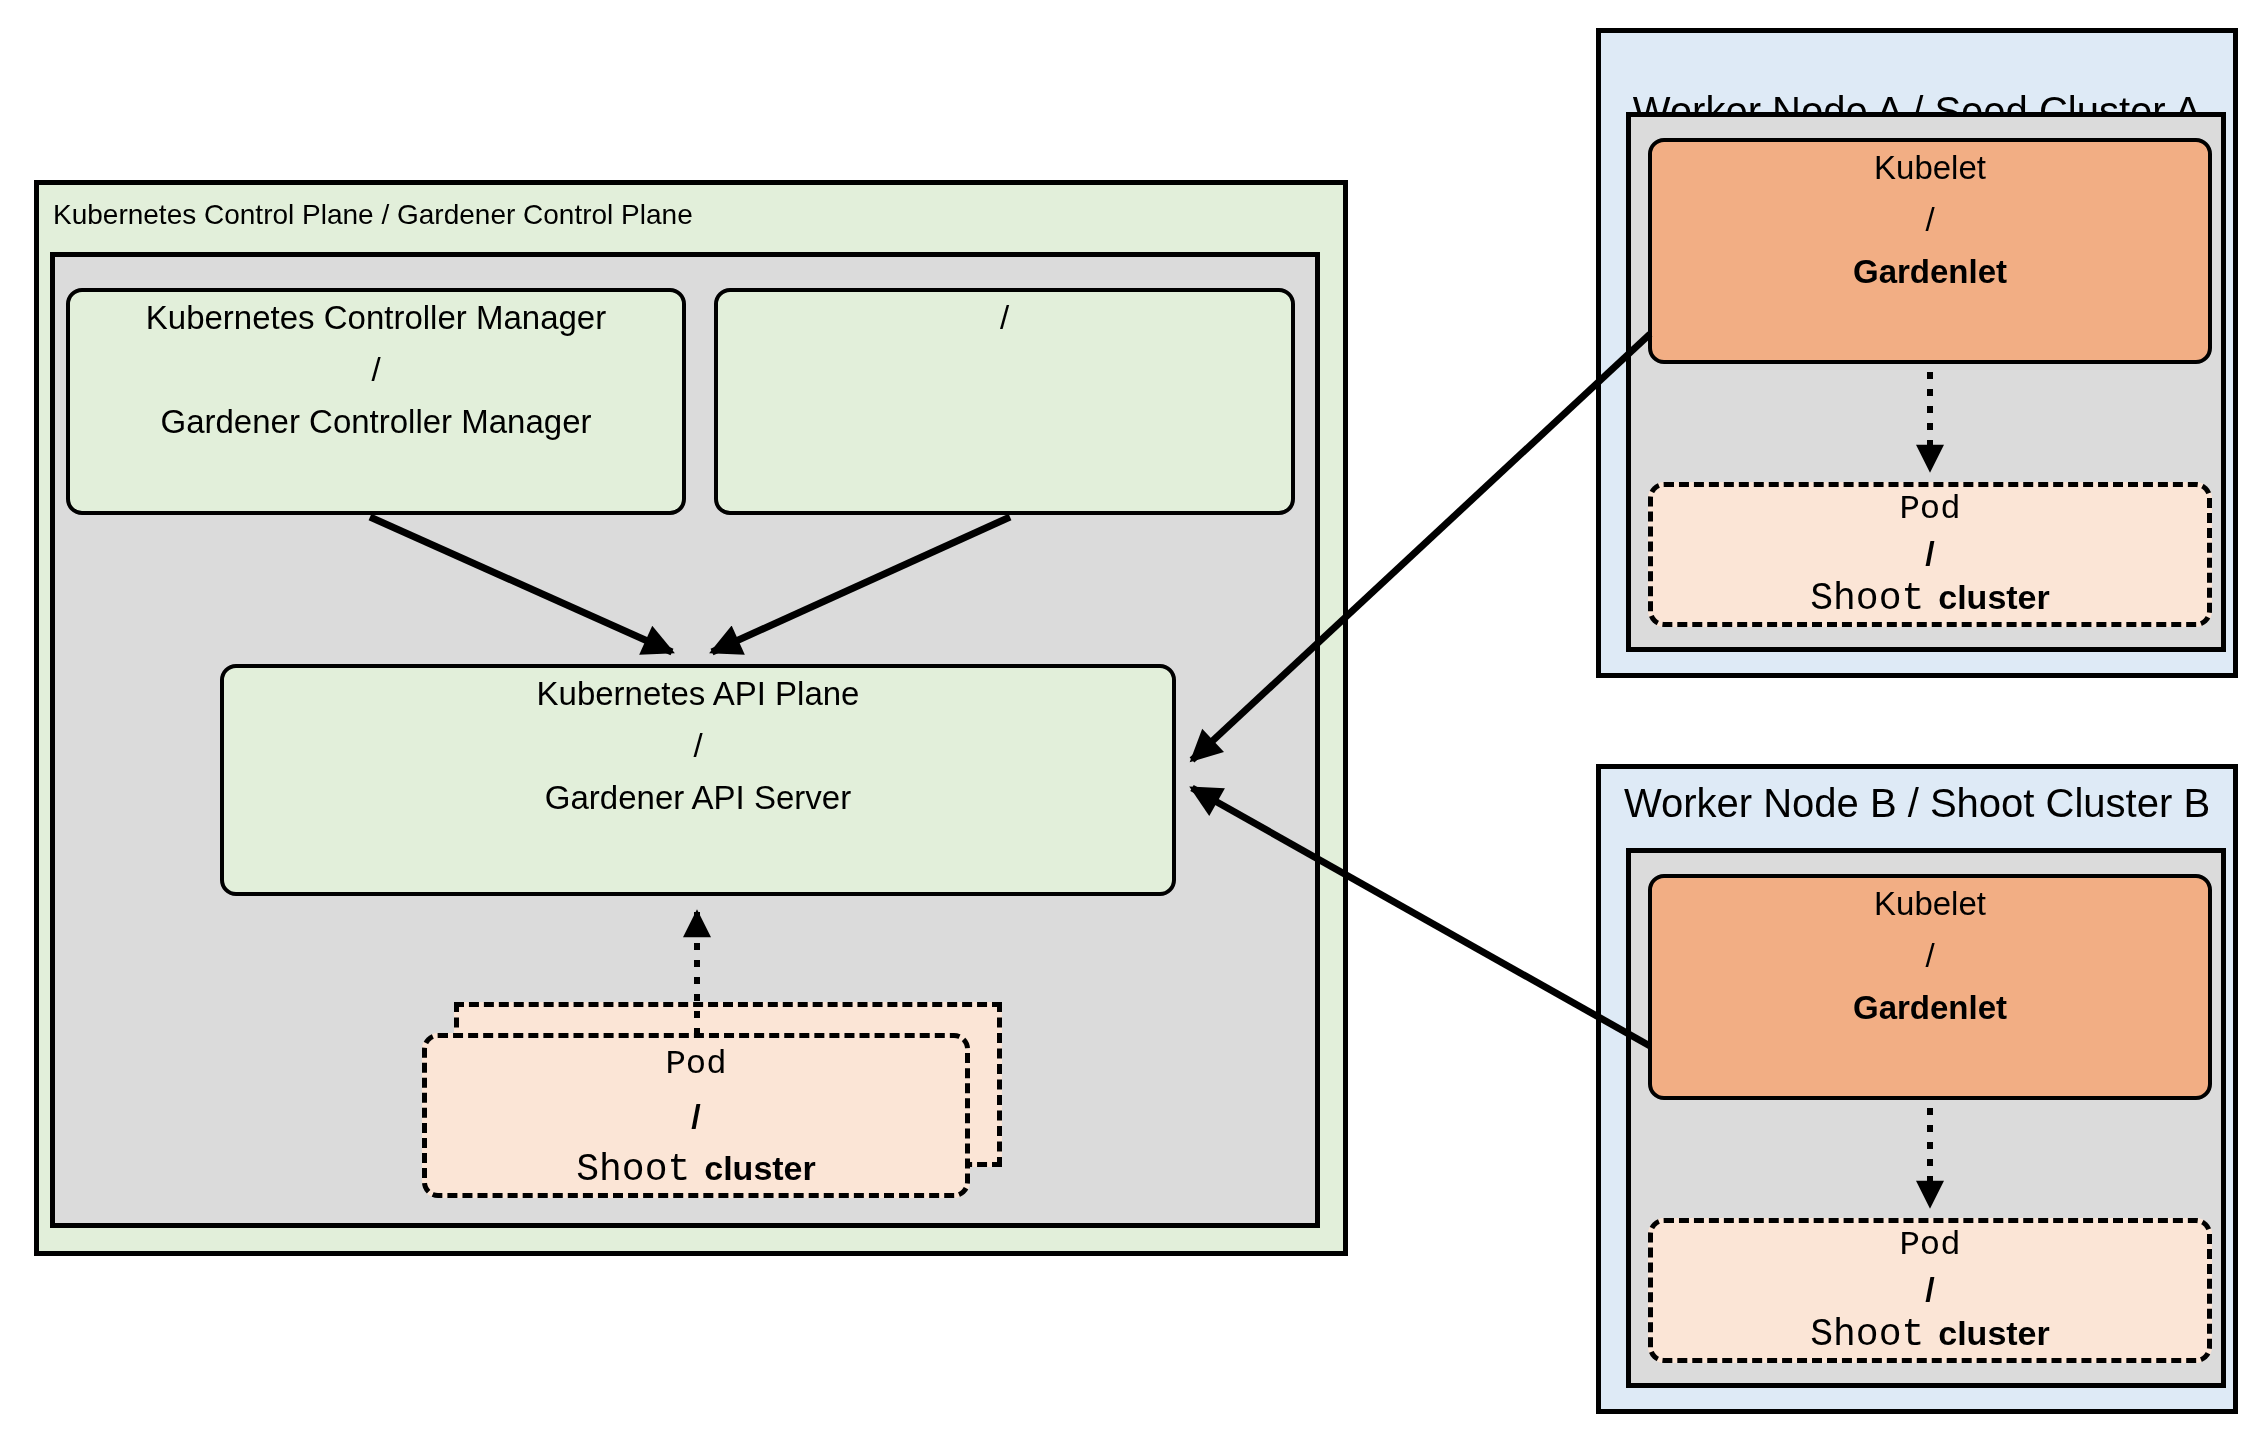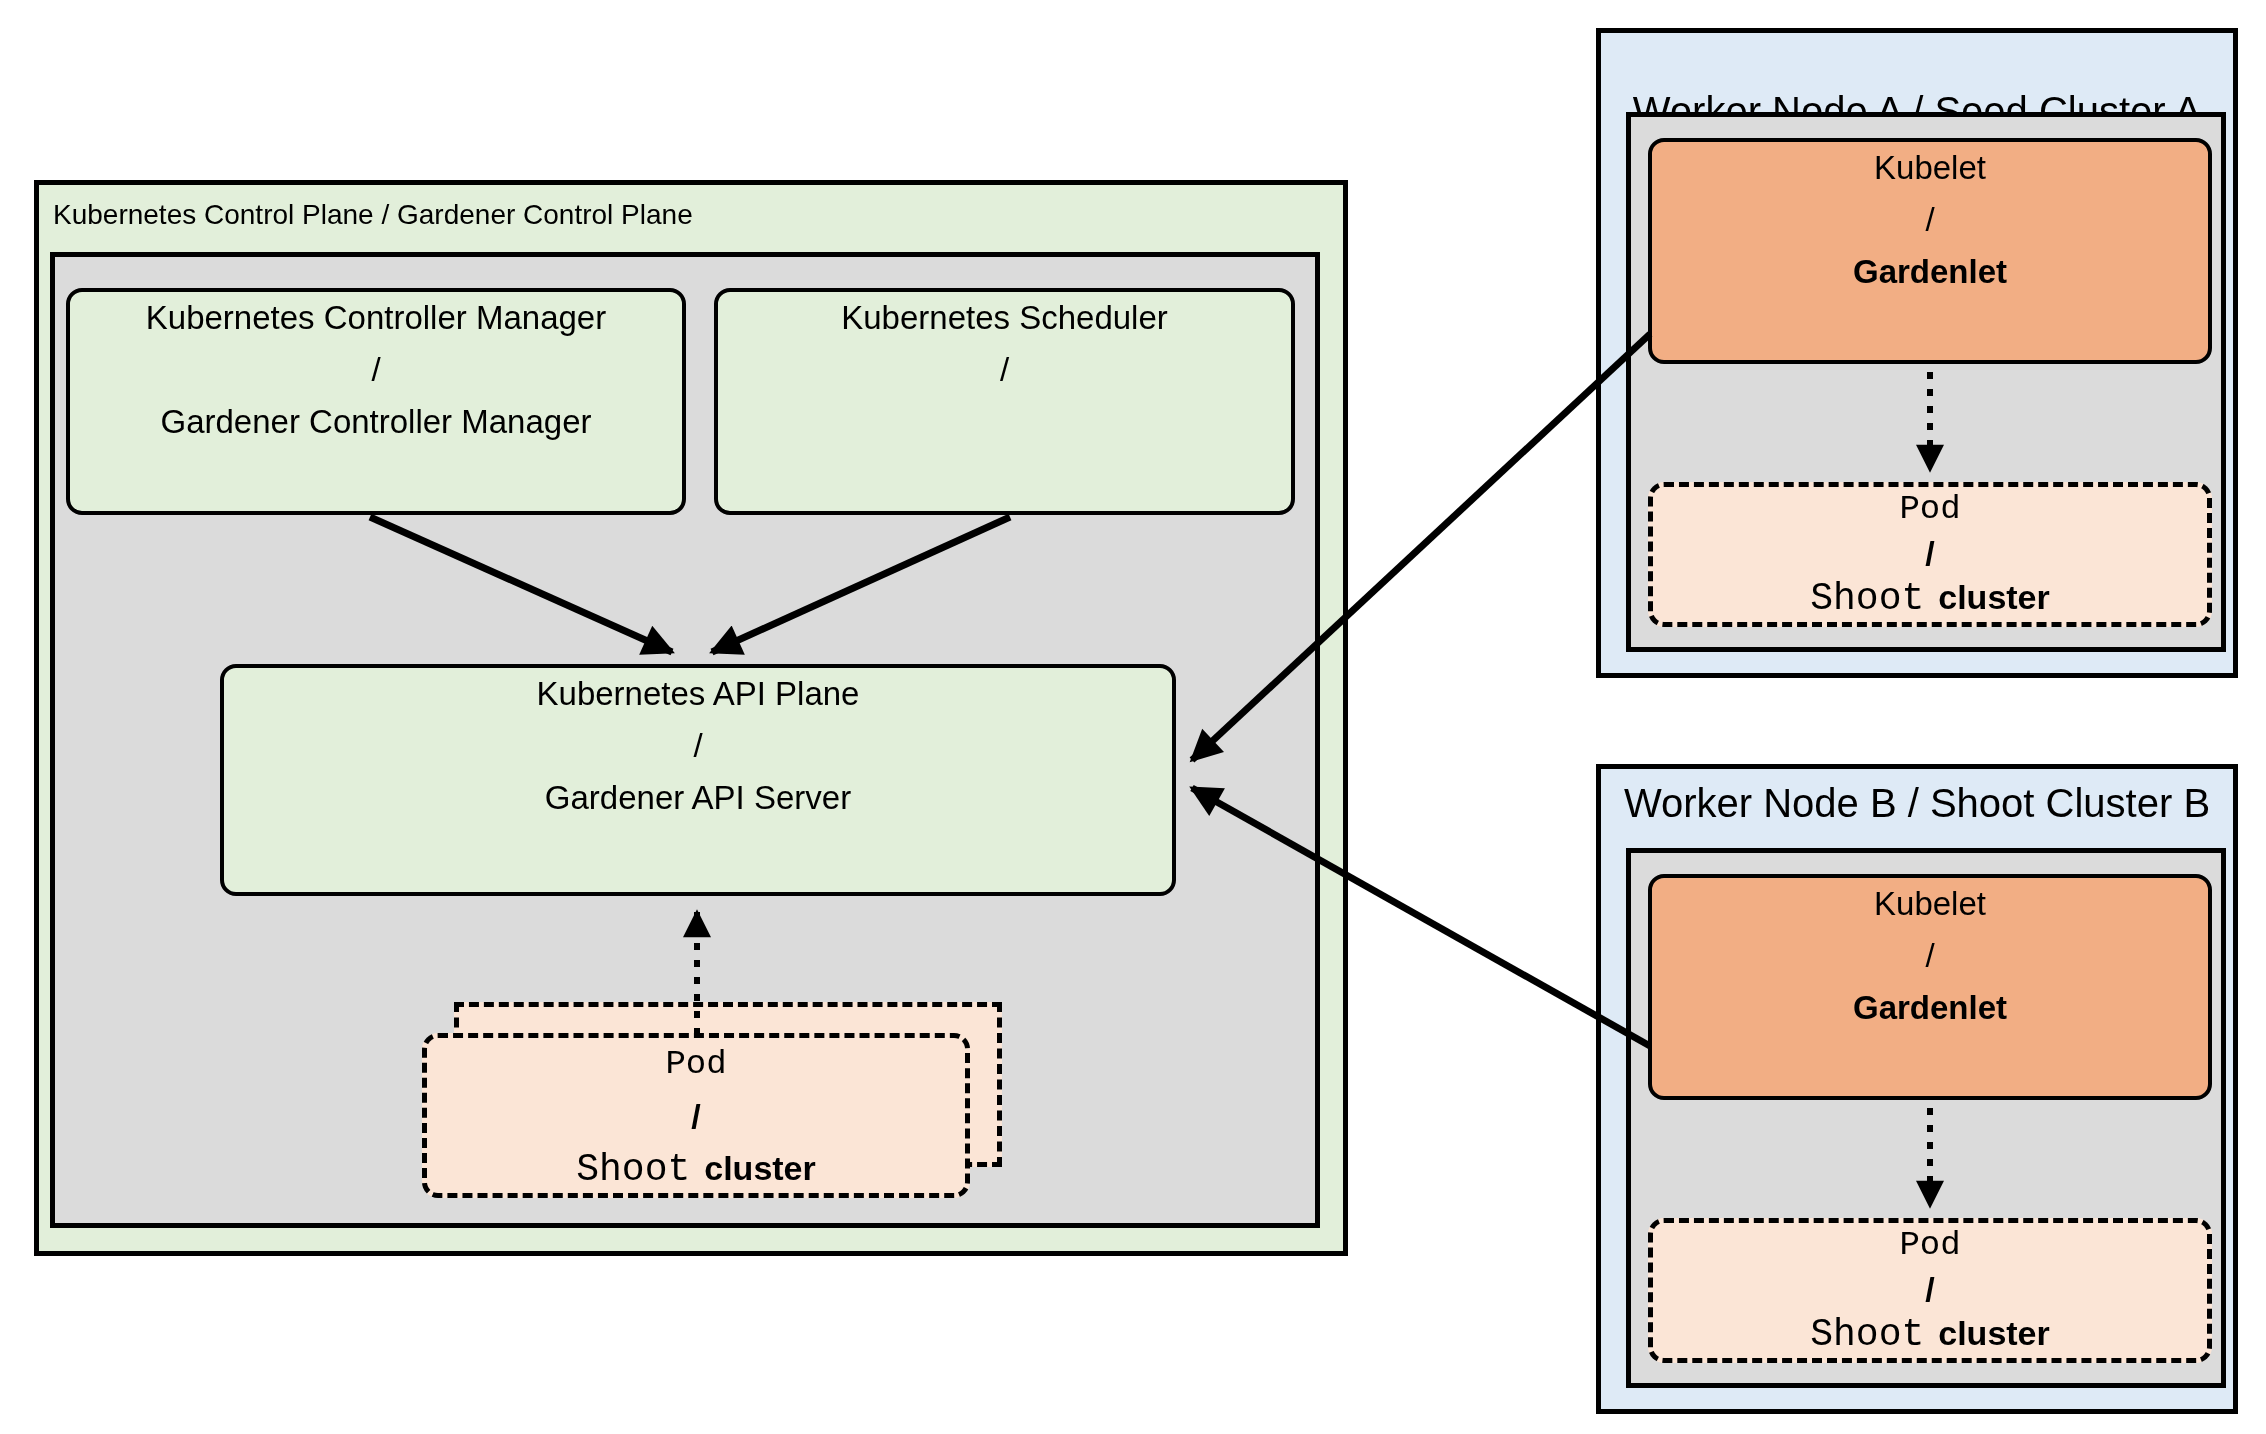--- a/index.html
+++ b/index.html
@@ -44,21 +44,20 @@
 
   <div class="abs graybox" style="left:50px;top:252px;width:1270px;height:976px;"></div>
 
   <div class="abs greenbox box3" style="left:66px;top:288px;width:620px;height:227px;">
     <div class="lbl">Kubernetes Controller Manager</div>
     <div class="lbl">/</div>
     <div class="lbl">Gardener Controller Manager</div>
   </div>
 
   <div class="abs greenbox box3" style="left:714px;top:288px;width:581px;height:227px;">
-    <div class="lbl">Kubernetes Scheduler</div>
     <div class="lbl">/</div>
   </div>
 
   <div class="abs greenbox box3" style="left:220px;top:664px;width:956px;height:232px;">
     <div class="lbl">Kubernetes API Plane</div>
     <div class="lbl">/</div>
     <div class="lbl">Gardener API Server</div>
   </div>
 
   <div class="abs podbox" style="left:454px;top:1002px;width:548px;height:165px;"></div>

